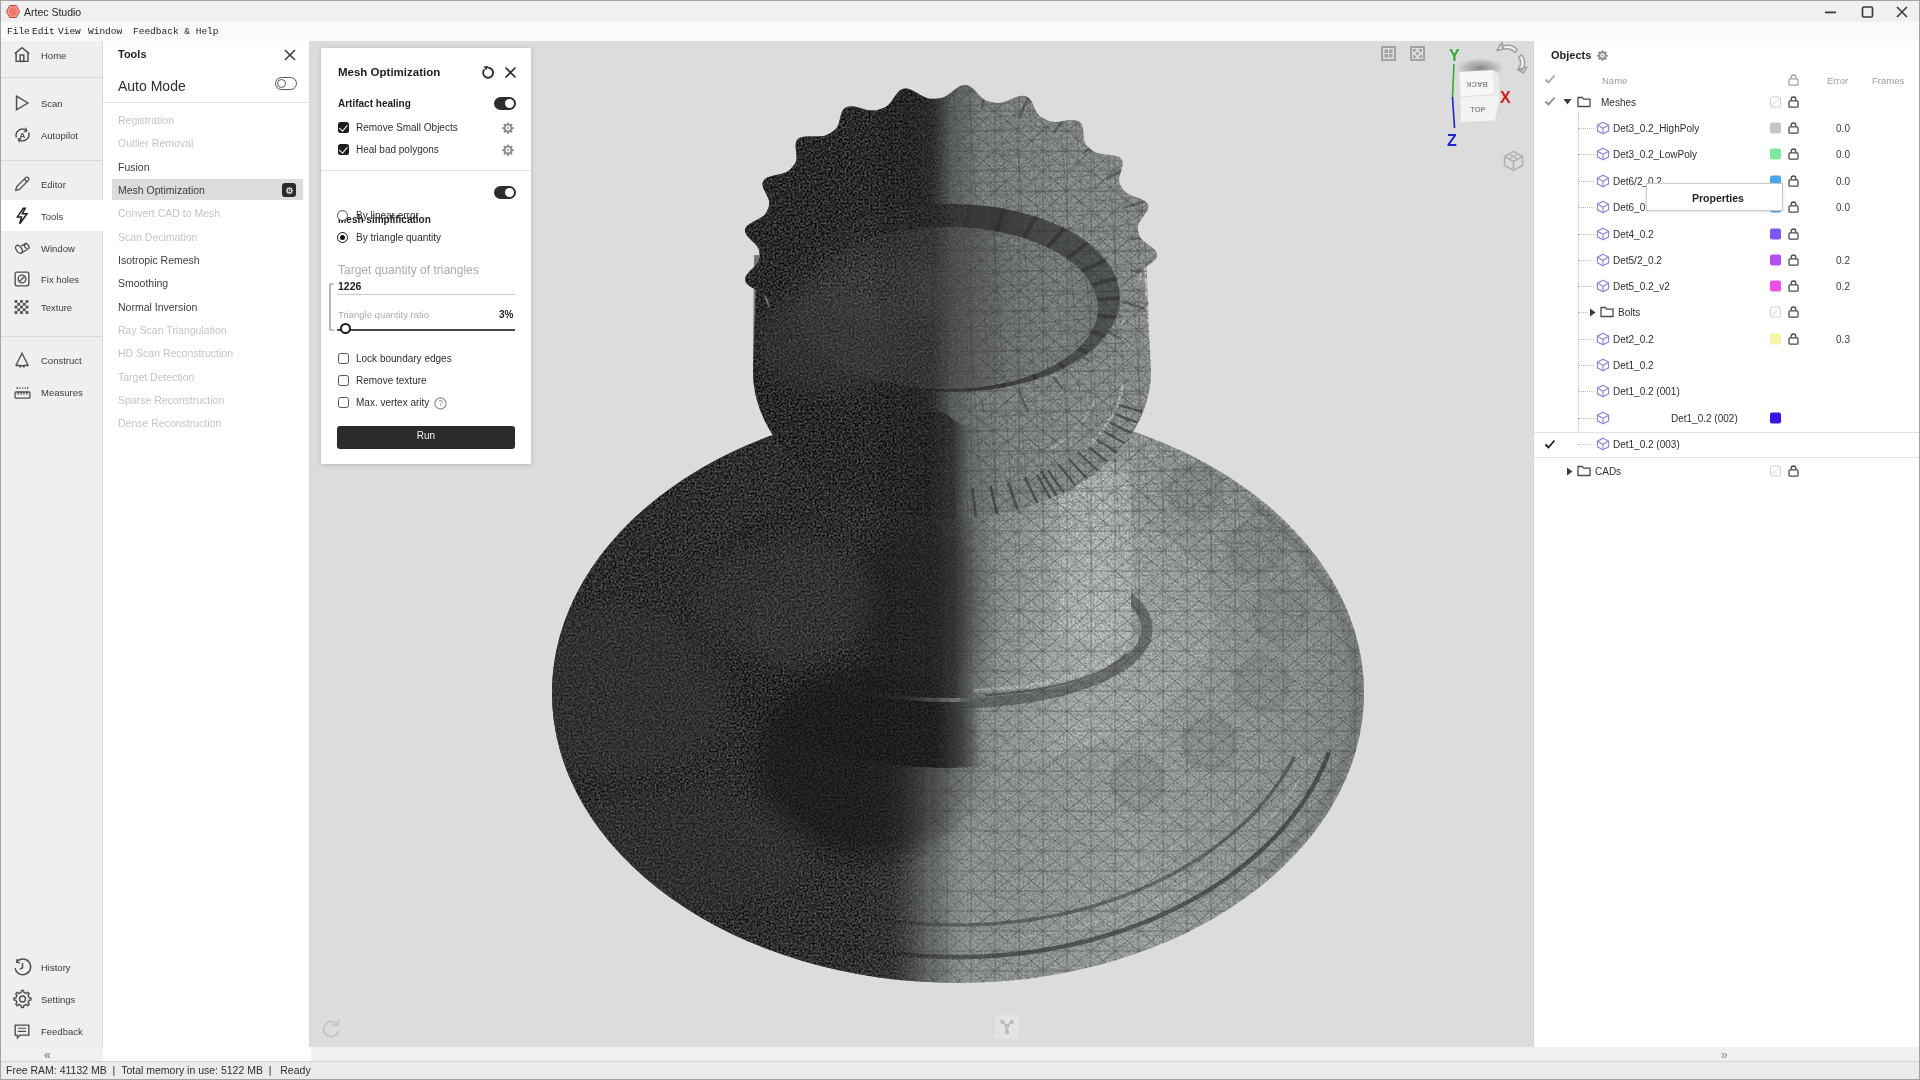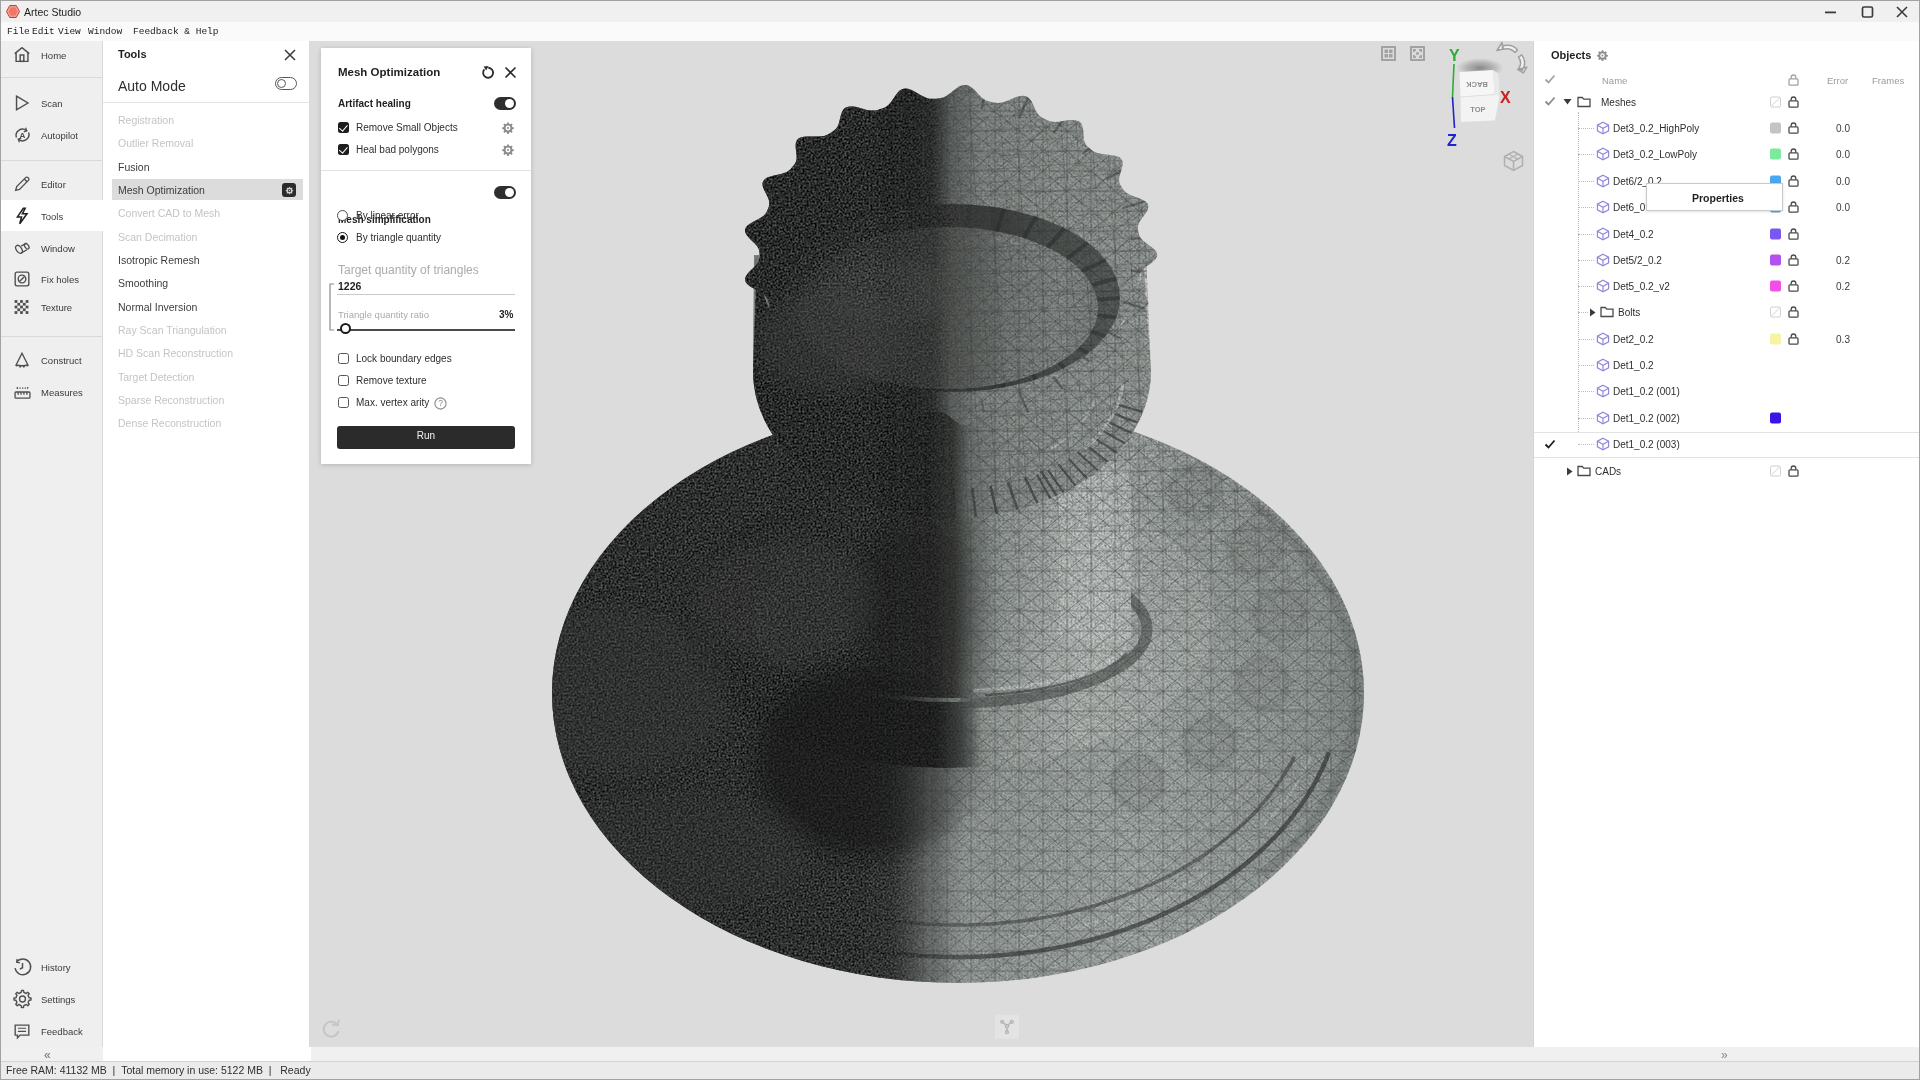--- a/index.html
+++ b/index.html
@@ -660,21 +660,21 @@
 <div class="hstub" style="left:1578px; top:391.3px;"></div>
 <svg class="abs" style="left:1596px; top:384.3px;" width="14" height="14" viewBox="0 0 14 14">
     <use href="#cubeicon"></use>
   </svg>
 <div class="rp-lbl" style="left:1613px; top:391.3px;">Det1_0.2 (001)</div>
 
 <div class="hstub" style="left:1578px; top:417.6px;"></div>
 <svg class="abs" style="left:1596px; top:410.6px;" width="14" height="14" viewBox="0 0 14 14">
     <use href="#cubeicon"></use>
   </svg>
-<div class="rp-lbl" style="left:1613px; top:417.6px;">Det1_0.2 (002)</div>
+<div class="rp-lbl" style="left:1671px; top:417.6px;">Det1_0.2 (002)</div>
 <div class="swatch" style="left:1770px; top:417.6px; background:#3b13e8;"></div>
 
 <div class="abs" style="left:1534px; top:431.5px; width:386px; height:26px; background:#ffffff; border-top:1px solid #e2e2e2; border-bottom:1px solid #e2e2e2;"></div>
 <svg class="abs" style="left:1544px; top:439px;" width="12" height="10" viewBox="0 0 12 10">
     <use href="#checkicon" stroke="#1d1d1d"></use>
   </svg>
 <div class="hstub" style="left:1578px; top:444.4px;"></div>
 <svg class="abs" style="left:1596px; top:437.4px;" width="14" height="14" viewBox="0 0 14 14">
     <use href="#cubeicon"></use>
   </svg>

